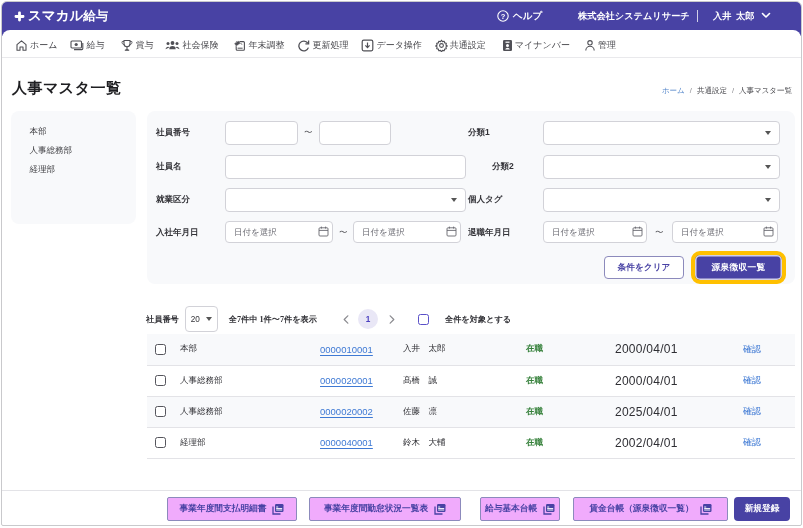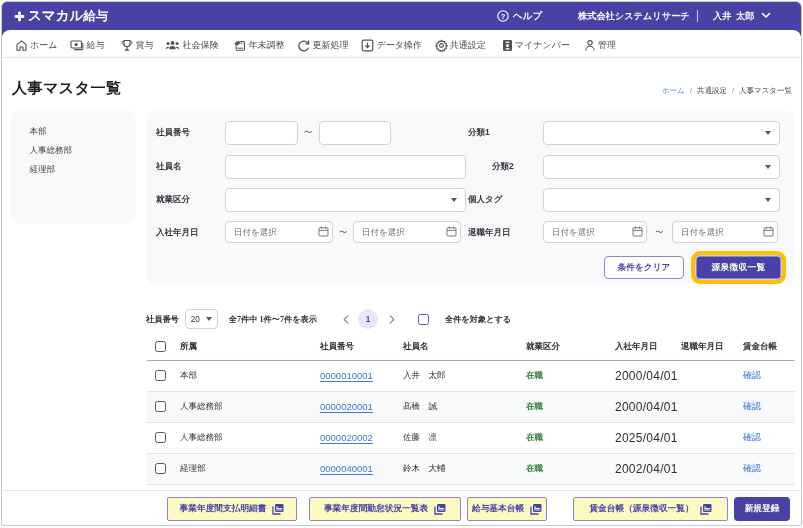--- a/index.html
+++ b/index.html
@@ -56,21 +56,21 @@
 table.grid th { font-weight:700; text-align:left; border-bottom:1px solid #a5a5d2; height:26px; padding:0; }
 table.grid th:first-child, table.grid td:first-child { padding-left:8px; }
 table.grid td { border-bottom:1px solid #e3e3e7; height:31px; padding:0; }
 table.grid tr:nth-child(odd) td { background:#f8f9fb; }
 table.grid td.dt { font-size:12px; letter-spacing:0.25px; }
 table.grid .num a { font-size:9.5px; color:#3e79d4; text-decoration:underline; text-decoration-thickness:0.5px; text-underline-offset:1.5px; }
 table.grid .ok a { font-size:9px; color:#3e79d4; text-decoration:none; }
 .zai { color:#35803a; font-weight:600; }
 
 .fdiv { left:2px; top:490px; width:799px; height:1px; background:#e3e3e7; }
-.fbtn { position:absolute; top:497px; height:24px; background:#fef9c3; border:1px solid #8c8abc; border-radius:2px; color:#4842a4; font-size:8.7px; font-weight:700; display:flex; align-items:center; justify-content:center; gap:5px; }
+.fbtn { position:absolute; top:497px; height:24px; background:#f0abfc; border:1px solid #8c8abc; border-radius:2px; color:#4842a4; font-size:8.7px; font-weight:700; display:flex; align-items:center; justify-content:center; gap:5px; }
 .fnew { position:absolute; left:734px; top:497px; width:56px; height:24px; background:#4842a4; border-radius:4px; color:#fff; font-size:8.7px; font-weight:700; display:flex; align-items:center; justify-content:center; }
 </style>
 </head>
 <body>
 <div class="abs frame"></div>
 <div class="abs topbar"></div>
 <div class="abs logo">
     <svg style="margin-right:3px" width="11" height="11" viewBox="0 0 11 11">
       <path d="M5.5 0.6 C6.4 0.6 6.9 1 6.9 1.9 L6.9 4.1 L9.1 4.1 C10 4.1 10.4 4.6 10.4 5.5 C10.4 6.4 10 6.9 9.1 6.9 L6.9 6.9 L6.9 9.1 C6.9 10 6.4 10.4 5.5 10.4 C4.6 10.4 4.1 10 4.1 9.1 L4.1 6.9 L1.9 6.9 C1 6.9 0.6 6.4 0.6 5.5 C0.6 4.6 1 4.1 1.9 4.1 L4.1 4.1 L4.1 1.9 C4.1 1 4.6 0.6 5.5 0.6 Z" fill="#fff"></path>
     </svg>
@@ -210,21 +210,21 @@
     <line x1="7.6" y1="0.6" x2="7.6" y2="2.6" stroke="#66666e" stroke-width="0.9"></line>
   </svg>
 
 <div class="abs btn-clear">条件をクリア</div>
 <div class="abs ring">
     <span class="t">源泉徴収一覧</span>
   </div>
 
 <div class="abs ctrl">
 <span style="font-weight:700;">社員番号</span>
-<span class="inp" style="display:inline-flex;align-items:center;justify-content:space-between;width:33px;height:20px;margin-left:6px;padding:0 5px;">20<span class="selarrow" style="border-top-color:#555;"></span></span>
+<span class="inp" style="display:inline-flex;align-items:center;justify-content:space-between;width:33px;height:26px;margin-left:6px;padding:0 5px;">20<span class="selarrow" style="border-top-color:#555;"></span></span>
 <span style="margin-left:11px;font-weight:700;font-family:Liberation Serif, serif;">全7件中 1件〜7件を表示</span>
 <svg style="margin-left:26px;" width="6" height="9" viewBox="0 0 6 9">
       <path d="M4.8 0.8 L1.2 4.5 L4.8 8.2" fill="none" stroke="#8a8a8f" stroke-width="1.2" stroke-linecap="round" stroke-linejoin="round"></path>
     </svg>
 <span class="badge1" style="margin-left:9px;">1</span>
 <svg style="margin-left:11px;" width="6" height="9" viewBox="0 0 6 9">
       <path d="M1.2 0.8 L4.8 4.5 L1.2 8.2" fill="none" stroke="#8a8a8f" stroke-width="1.2" stroke-linecap="round" stroke-linejoin="round"></path>
     </svg>
 <span class="cb" style="margin-left:23px;width:11px;height:11px;border:1.5px solid #5a50c8;"></span>
 <span style="margin-left:16px;font-weight:700;">全件を対象とする</span>
@@ -235,30 +235,20 @@
       <col style="width:33px;">
       <col style="width:140px;">
       <col style="width:83px;">
       <col style="width:123px;">
       <col style="width:89px;">
       <col style="width:66px;">
       <col style="width:62px;">
       <col>
     </colgroup>
 <tbody>
-      <tr>
-<th><span class="cb" style="display:inline-block;width:11px;height:11px;border:1.2px solid #55555c;vertical-align:middle;"></span></th>
-<th>所属</th>
-        <th>社員番号</th>
-        <th>社員名</th>
-        <th>就業区分</th>
-        <th>入社年月日</th>
-        <th>退職年月日</th>
-        <th>賃金台帳</th>
-</tr>
 <tr>
 <td><span class="cb" style="display:inline-block;width:11px;height:11px;border:1.2px solid #55555c;vertical-align:middle;"></span></td>
 <td>本部</td>
         <td class="num"><a>0000010001</a></td>
         <td>入井　太郎</td>
         <td class="zai">在職</td>
         <td class="dt">2000/04/01</td>
         <td></td>
         <td class="ok"><a>確認</a></td>
 </tr>
@@ -299,21 +289,21 @@
 <div class="fbtn" style="left:167px;width:130px;">事業年度間支払明細書<svg width="13" height="13" viewBox="0 0 13 13">
       <path d="M2 3.5 L2 11 L9.5 11" fill="none" stroke="#4842a4" stroke-width="1.3"></path>
       <rect x="4" y="1" width="8.5" height="8" rx="1.2" fill="#4842a4"></rect>
       <path d="M5.2 4 h2 M5.2 5.5 h6 M5.2 7 h6" stroke="#fff" stroke-width="0.9"></path>
     </svg></div>
 <div class="fbtn" style="left:309px;width:152px;">事業年度間勤怠状況一覧表<svg width="13" height="13" viewBox="0 0 13 13">
       <path d="M2 3.5 L2 11 L9.5 11" fill="none" stroke="#4842a4" stroke-width="1.3"></path>
       <rect x="4" y="1" width="8.5" height="8" rx="1.2" fill="#4842a4"></rect>
       <path d="M5.2 4 h2 M5.2 5.5 h6 M5.2 7 h6" stroke="#fff" stroke-width="0.9"></path>
     </svg></div>
-<div class="fbtn" style="left:467px;width:80px;">給与基本台帳<svg width="13" height="13" viewBox="0 0 13 13">
+<div class="fbtn" style="left:480px;width:80px;">給与基本台帳<svg width="13" height="13" viewBox="0 0 13 13">
       <path d="M2 3.5 L2 11 L9.5 11" fill="none" stroke="#4842a4" stroke-width="1.3"></path>
       <rect x="4" y="1" width="8.5" height="8" rx="1.2" fill="#4842a4"></rect>
       <path d="M5.2 4 h2 M5.2 5.5 h6 M5.2 7 h6" stroke="#fff" stroke-width="0.9"></path>
     </svg></div>
 <div class="fbtn" style="left:573px;width:155px;">賃金台帳（源泉徴収一覧）<svg width="13" height="13" viewBox="0 0 13 13">
       <path d="M2 3.5 L2 11 L9.5 11" fill="none" stroke="#4842a4" stroke-width="1.3"></path>
       <rect x="4" y="1" width="8.5" height="8" rx="1.2" fill="#4842a4"></rect>
       <path d="M5.2 4 h2 M5.2 5.5 h6 M5.2 7 h6" stroke="#fff" stroke-width="0.9"></path>
     </svg></div>
 <div class="fnew">新規登録</div>

